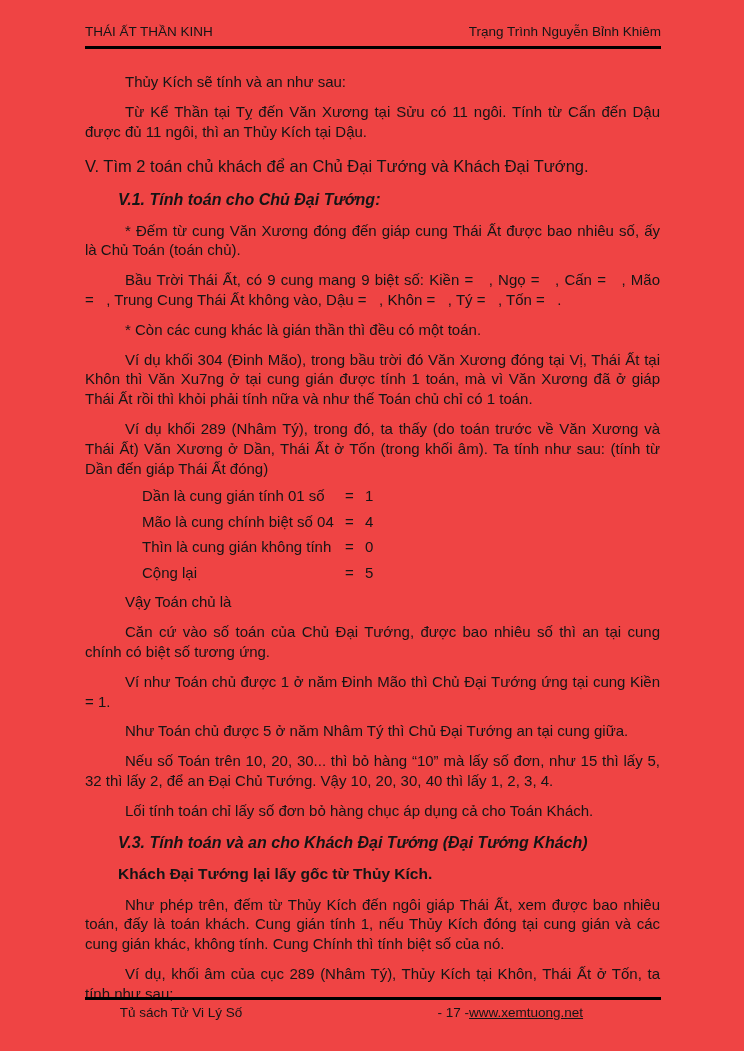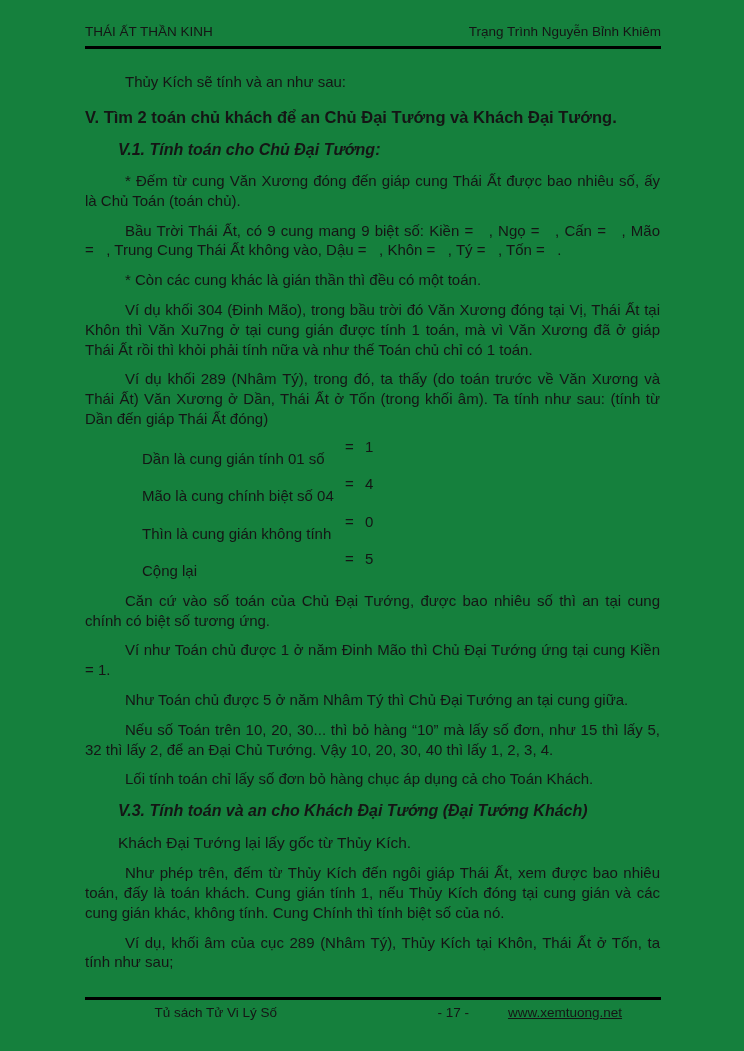--- a/index.html
+++ b/index.html
@@ -1,20 +1,20 @@
 <!DOCTYPE html>
 <html><head>
 <meta charset="utf-8">
 <style>
   html, body { margin: 0; padding: 0; background: #ffffff; }
   .page {
     position: relative;
     width: 744px;
     height: 1051px;
-    background: #15803d;
+    background: #ef4444;
     box-sizing: border-box;
     font-family: "Liberation Sans", "DejaVu Sans", sans-serif;
     color: #151515;
     overflow: hidden;
   }
   .header {
     position: absolute;
     left: 85px;
     right: 83px;
     top: 24px;
@@ -37,79 +37,80 @@
     font-size: 15px;
     line-height: 1.32;
     text-align: justify;
     text-indent: 40px;
     white-space: pre-wrap;
   }
   .section-heading {
     margin: 0;
     padding-top: 15px;
     font-size: 16.5px;
-    font-weight: bold;
+    font-weight: normal;
     line-height: 1.3;
     text-align: left;
   }
   .sub-heading {
     margin: 0;
     padding-top: 12px;
     padding-left: 33px;
     font-size: 16px;
     font-weight: bold;
     font-style: italic;
     line-height: 1.3;
   }
   .bold-para {
     margin: 0;
     padding-top: 11px;
     padding-left: 33px;
     font-size: 15.5px;
-    font-weight: normal;
+    font-weight: bold;
     line-height: 1.3;
   }
   .calc-list { padding-left: 57px; padding-top: 2px; }
   .calc-row {
     display: flex;
     padding-top: 6px;
     font-size: 15px;
     line-height: 1.3;
   }
-  .calc-label { width: 203px; margin-top: 12px; }
+  .calc-label { width: 203px; }
   .calc-eq { width: 20px; }
   .calc-val { }
   .footer {
     position: absolute;
     left: 85px;
     right: 83px;
     top: 997px;
     border-top: 3px solid #000;
     padding-top: 5px;
     display: flex;
     align-items: flex-start;
     font-size: 13.5px;
   }
-  .footer .f-left  { flex: 1; text-align: right; }
+  .footer .f-left  { flex: 1; text-align: center; }
   .footer .f-center{ flex: 1; text-align: right; }
-  .footer .f-right { flex: 1; text-align: center; }
+  .footer .f-right { flex: 1; text-align: left; }
   .footer a { color: #151515; text-decoration: underline; cursor: pointer; }
 </style>
 </head>
 <body>
 
 <div class="page">
 
   <div class="header">
     <span>THÁI ẤT THẦN KINH</span>
     <span>Trạng Trình Nguyễn Bỉnh Khiêm</span>
   </div>
 
   <div class="content">
     <p>Thủy Kích sẽ tính và an như sau:</p>
+    <p>Từ Kể Thần tại Tỵ đến Văn Xương tại Sửu có 11 ngôi. Tính từ Cấn đến Dậu được đủ 11 ngôi, thì an Thủy Kích tại Dậu.</p>
 
     <div class="section-heading">V. Tìm 2 toán chủ khách để an Chủ Đại Tướng và Khách Đại Tướng.</div>
     <div class="sub-heading">V.1. Tính toán cho Chủ Đại Tướng:</div>
 
     <p>* Đếm từ cung Văn Xương đóng đến giáp cung Thái Ất được bao nhiêu số, ấy là Chủ Toán (toán chủ).</p>
     <p>Bầu Trời Thái Ất, có 9 cung mang 9 biệt số: Kiền =&nbsp;&nbsp;&nbsp;, Ngọ =&nbsp;&nbsp;&nbsp;, Cấn =&nbsp;&nbsp;&nbsp;, Mão =&nbsp;&nbsp;&nbsp;, Trung Cung Thái Ất không vào, Dậu =&nbsp;&nbsp;&nbsp;, Khôn =&nbsp;&nbsp;&nbsp;, Tý =&nbsp;&nbsp;&nbsp;, Tốn =&nbsp;&nbsp;&nbsp;.</p>
     <p>* Còn các cung khác là gián thần thì đều có một toán.</p>
     <p>Ví dụ khối 304 (Đinh Mão), trong bầu trời đó Văn Xương đóng tại Vị, Thái Ất tại Khôn thì Văn Xu7ng ở tại cung gián được tính 1 toán, mà vì Văn Xương đã ở giáp Thái Ất rồi thì khỏi phải tính nữa và như thế Toán chủ chỉ có 1 toán.</p>
     <p>Ví dụ khối 289 (Nhâm Tý), trong đó, ta thấy (do toán trước về Văn Xương và Thái Ất) Văn Xương ở Dần, Thái Ất ở Tốn (trong khối âm). Ta tính như sau: (tính từ Dần đến giáp Thái Ất đóng)</p>
 
@@ -129,20 +130,21 @@
         <span class="calc-eq">=</span>
         <span class="calc-val">0</span>
       </div>
       <div class="calc-row">
         <span class="calc-label">Cộng lại</span>
         <span class="calc-eq">=</span>
         <span class="calc-val">5</span>
       </div>
     </div>
 
+    <p>Vậy Toán chủ là</p>
 
 
     <p>Căn cứ vào số toán của Chủ Đại Tướng, được bao nhiêu số thì an tại cung chính có biệt số tương ứng.</p>
     <p>Ví như Toán chủ được 1 ở năm Đinh Mão thì Chủ Đại Tướng ứng tại cung Kiền = 1.</p>
     <p>Như Toán chủ được 5 ở năm Nhâm Tý thì Chủ Đại Tướng an tại cung giữa.</p>
     <p>Nếu số Toán trên 10, 20, 30... thì bỏ hàng “10” mà lấy số đơn, như 15 thì lấy 5, 32 thì lấy 2, để an Đại Chủ Tướng. Vậy 10, 20, 30, 40 thì lấy 1, 2, 3, 4.</p>
     <p>Lối tính toán chỉ lấy số đơn bỏ hàng chục áp dụng cả cho Toán Khách.</p>
 
     <div class="sub-heading">V.3. Tính toán và an cho Khách Đại Tướng (Đại Tướng Khách)</div>
     <div class="bold-para">Khách Đại Tướng lại lấy gốc từ Thủy Kích.</div>

